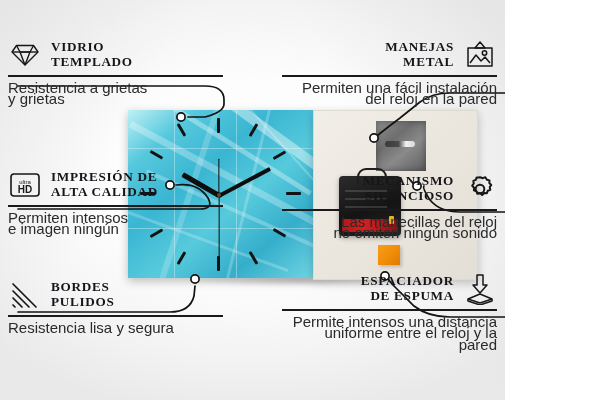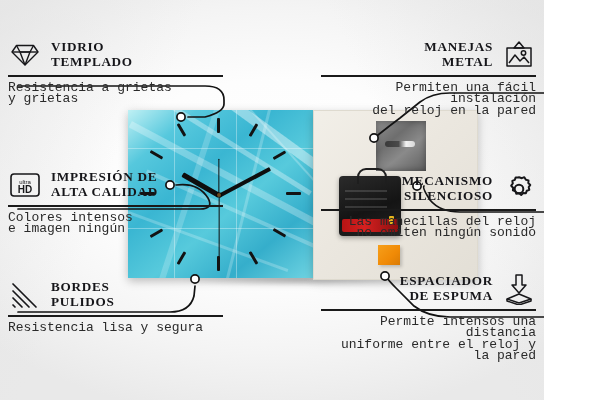--- a/index.html
+++ b/index.html
@@ -2,21 +2,21 @@
 <html><head>
 <meta charset="utf-8">
 <style>
   html,body{margin:0;padding:0;}
   body{
     width:600px;height:400px;overflow:hidden;
     font-family:"Liberation Serif",serif;
     background:#ffffff;
   }
   .stage{
-    position:relative;width:544px;height:400px;overflow:hidden;
+    position:relative;width:505px;height:400px;overflow:hidden;
     background:
       radial-gradient(ellipse 70% 60% at 50% 45%, #ffffff 0%, #fdfdfd 42%, #f4f4f4 72%, #e9e9e9 100%);
   }
   .stage:before{
     content:"";position:absolute;inset:0;
     background:
       linear-gradient(115deg, rgba(228,228,228,.55) 0%, rgba(255,255,255,0) 28%),
       linear-gradient(245deg, rgba(226,226,226,.5) 0%, rgba(255,255,255,0) 30%);
     pointer-events:none;
   }
@@ -39,22 +39,22 @@
   }
   .ficon svg{display:block;}
   .ftitle{
     font-size:13.2px;line-height:14.6px;font-weight:700;
     letter-spacing:.7px;color:#16161a;
     text-transform:uppercase;
     font-family:"Liberation Serif",serif;
   }
   .rule{height:1.6px;background:#1a1a1a;margin:3px 0 5px 0;width:100%;}
   .fdesc{
-    font-size:13px;line-height:11.6px;color:#2a2a2a;
-    font-family:Liberation Mono, monospace;
+    font-size:15px;line-height:11.6px;color:#2a2a2a;
+    font-family:Liberation Sans, sans-serif;
   }
   .fdesc span{display:block;}
 
   
   #f-vidrio   {top:38px;}
   #f-impresion{top:168px;}
   #f-bordes   {top:278px;}
   #f-manejas  {top:38px;}
   #f-mecanismo{top:172px;}
   #f-espaciador{top:272px;}
@@ -249,21 +249,21 @@
           <text x="16" y="21.5" text-anchor="middle" font-family="Liberation Sans, sans-serif" font-size="10" font-weight="bold" fill="#17171a">HD</text>
         </svg>
       </span>
       <div>
         <div class="ftitle">IMPRESIÓN DE</div>
         <div class="ftitle">ALTA CALIDAD</div>
       </div>
     </div>
     <div class="rule"></div>
     <div class="fdesc">
-      <span>Colores intensos</span>
+      <span>Permiten intensos</span>
       <span>e imagen ningún</span>
     </div>
   </div>
 
   <div class="feat left" id="f-bordes">
     <div class="fhead">
       <span class="ficon">
         <svg width="30" height="28" viewBox="0 0 30 28">
           <g stroke="#17171a" stroke-width="1.7" stroke-linecap="round">
             <line x1="3" y1="3" x2="26" y2="26"></line>

